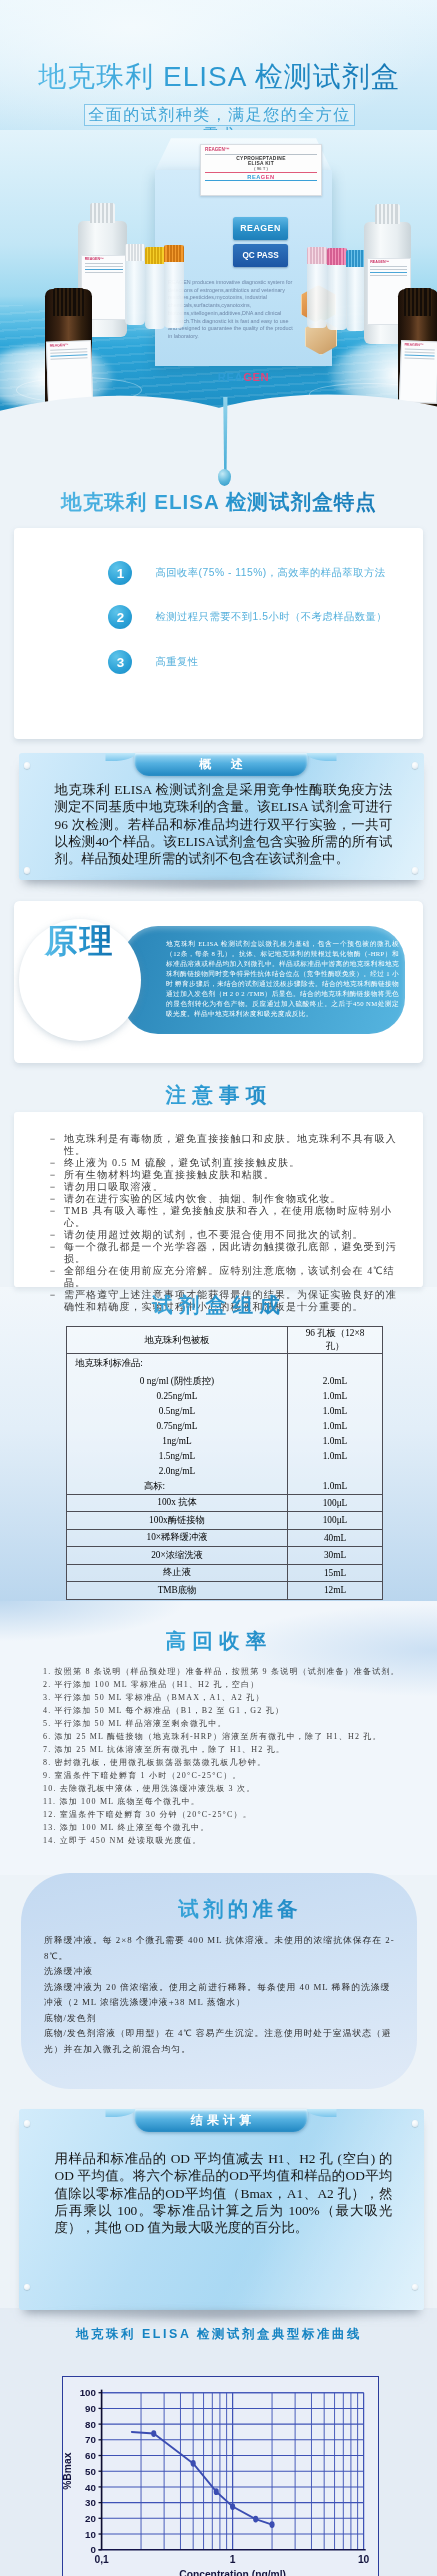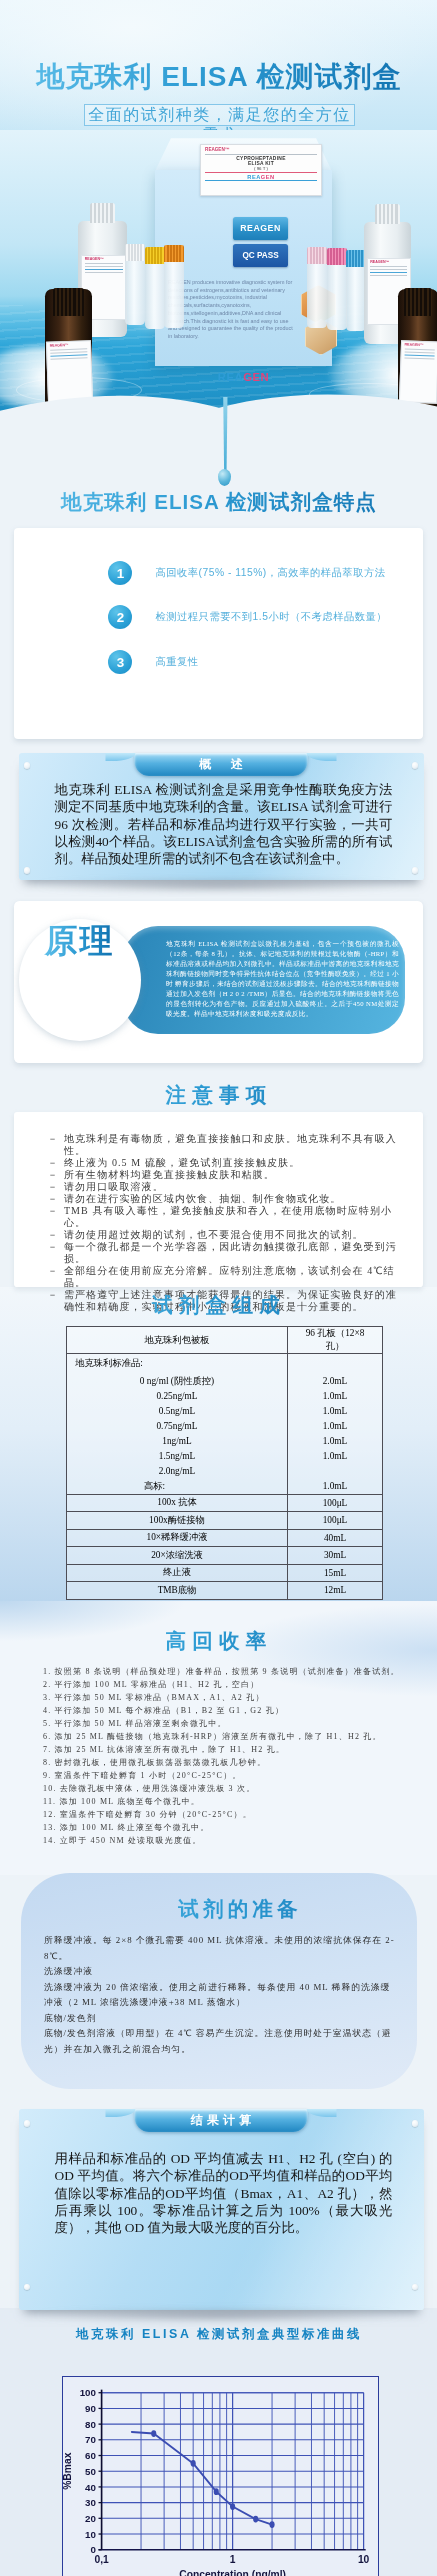--- a/index.html
+++ b/index.html
@@ -5,21 +5,21 @@
   html,body{margin:0;padding:0;background:#dfe8f0;}
   .page{position:relative;width:438px;height:2628px;margin:0 auto;background:#edf3f8;overflow:hidden;
         font-family:"Liberation Sans",sans-serif;}
   .abs{position:absolute;}
   .serif{font-family:"Liberation Serif",serif;}
 
   
   .hero{left:0;top:0;width:438px;height:130px;
     background:radial-gradient(120% 160% at 30% 20%,#f3fafd 0%,rgba(243,250,253,0) 60%),
     linear-gradient(180deg,#e9f6fd 0%,#d6edf9 55%,#c5e6f6 100%);}
-  .hero-title{left:0;top:58px;width:438px;text-align:center;font-size:28px;font-weight:bold;letter-spacing:1px;}
+  .hero-title{left:0;top:58px;width:438px;text-align:center;font-size:28px;font-weight:normal;letter-spacing:1px;}
   .gt{background:linear-gradient(90deg,#5fc0ea 0%,#2d9bd3 45%,#0f6fae 100%);
       -webkit-background-clip:text;background-clip:text;color:#2196cc;-webkit-text-fill-color:transparent;}
   .hero-sub{left:84px;top:104px;width:269px;height:19.6px;border:1px solid #84c6e9;background:rgba(255,255,255,.30);
       text-align:center;line-height:19.6px;font-size:16px;color:#41a5d7;letter-spacing:1.5px;}
 
   
   .photo{left:0;top:130px;width:438px;height:286px;overflow:hidden;
     background:linear-gradient(180deg,#e2f3fb 0%,#c2e6f6 40%,#9ed9f0 58%,#5fc0e6 66%,#2ba4d8 76%,#1b8cc2 100%);}
   .ripples{left:0;top:175px;width:438px;height:111px;
     background:repeating-linear-gradient(176deg,rgba(255,255,255,.14) 0 2.1px,rgba(30,140,190,0) 2.1px 8.2px);opacity:.7;}

